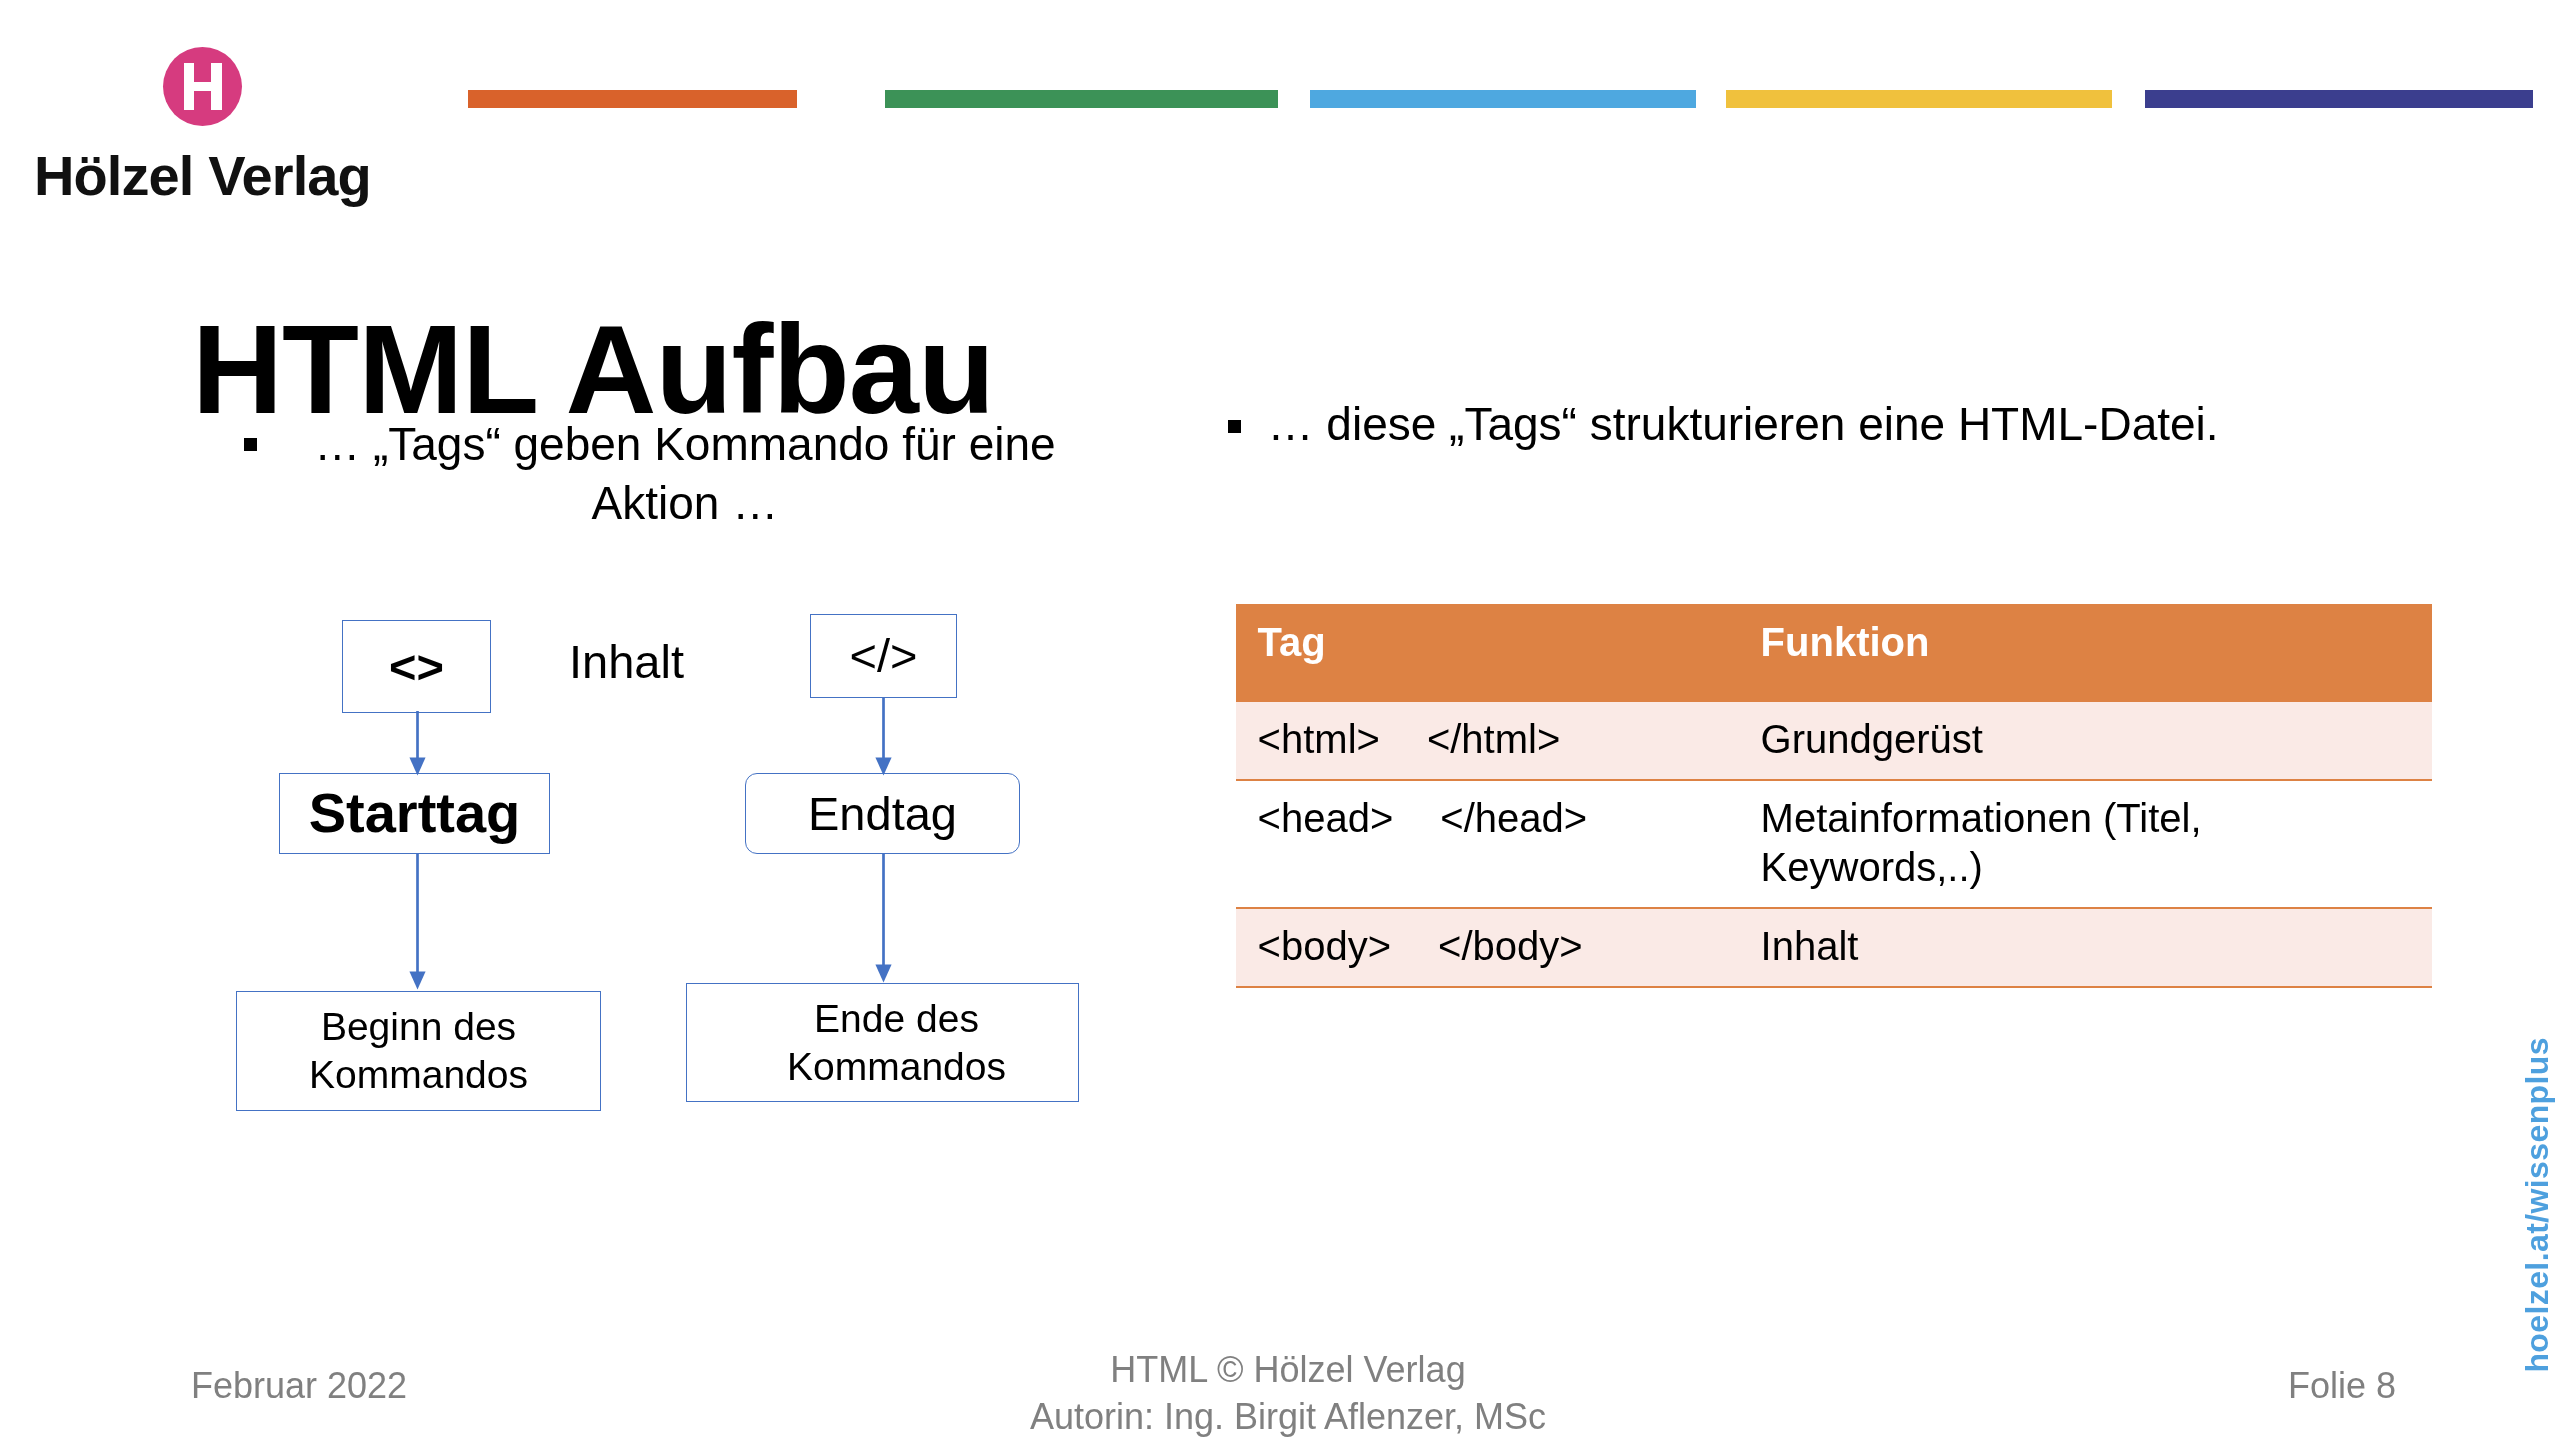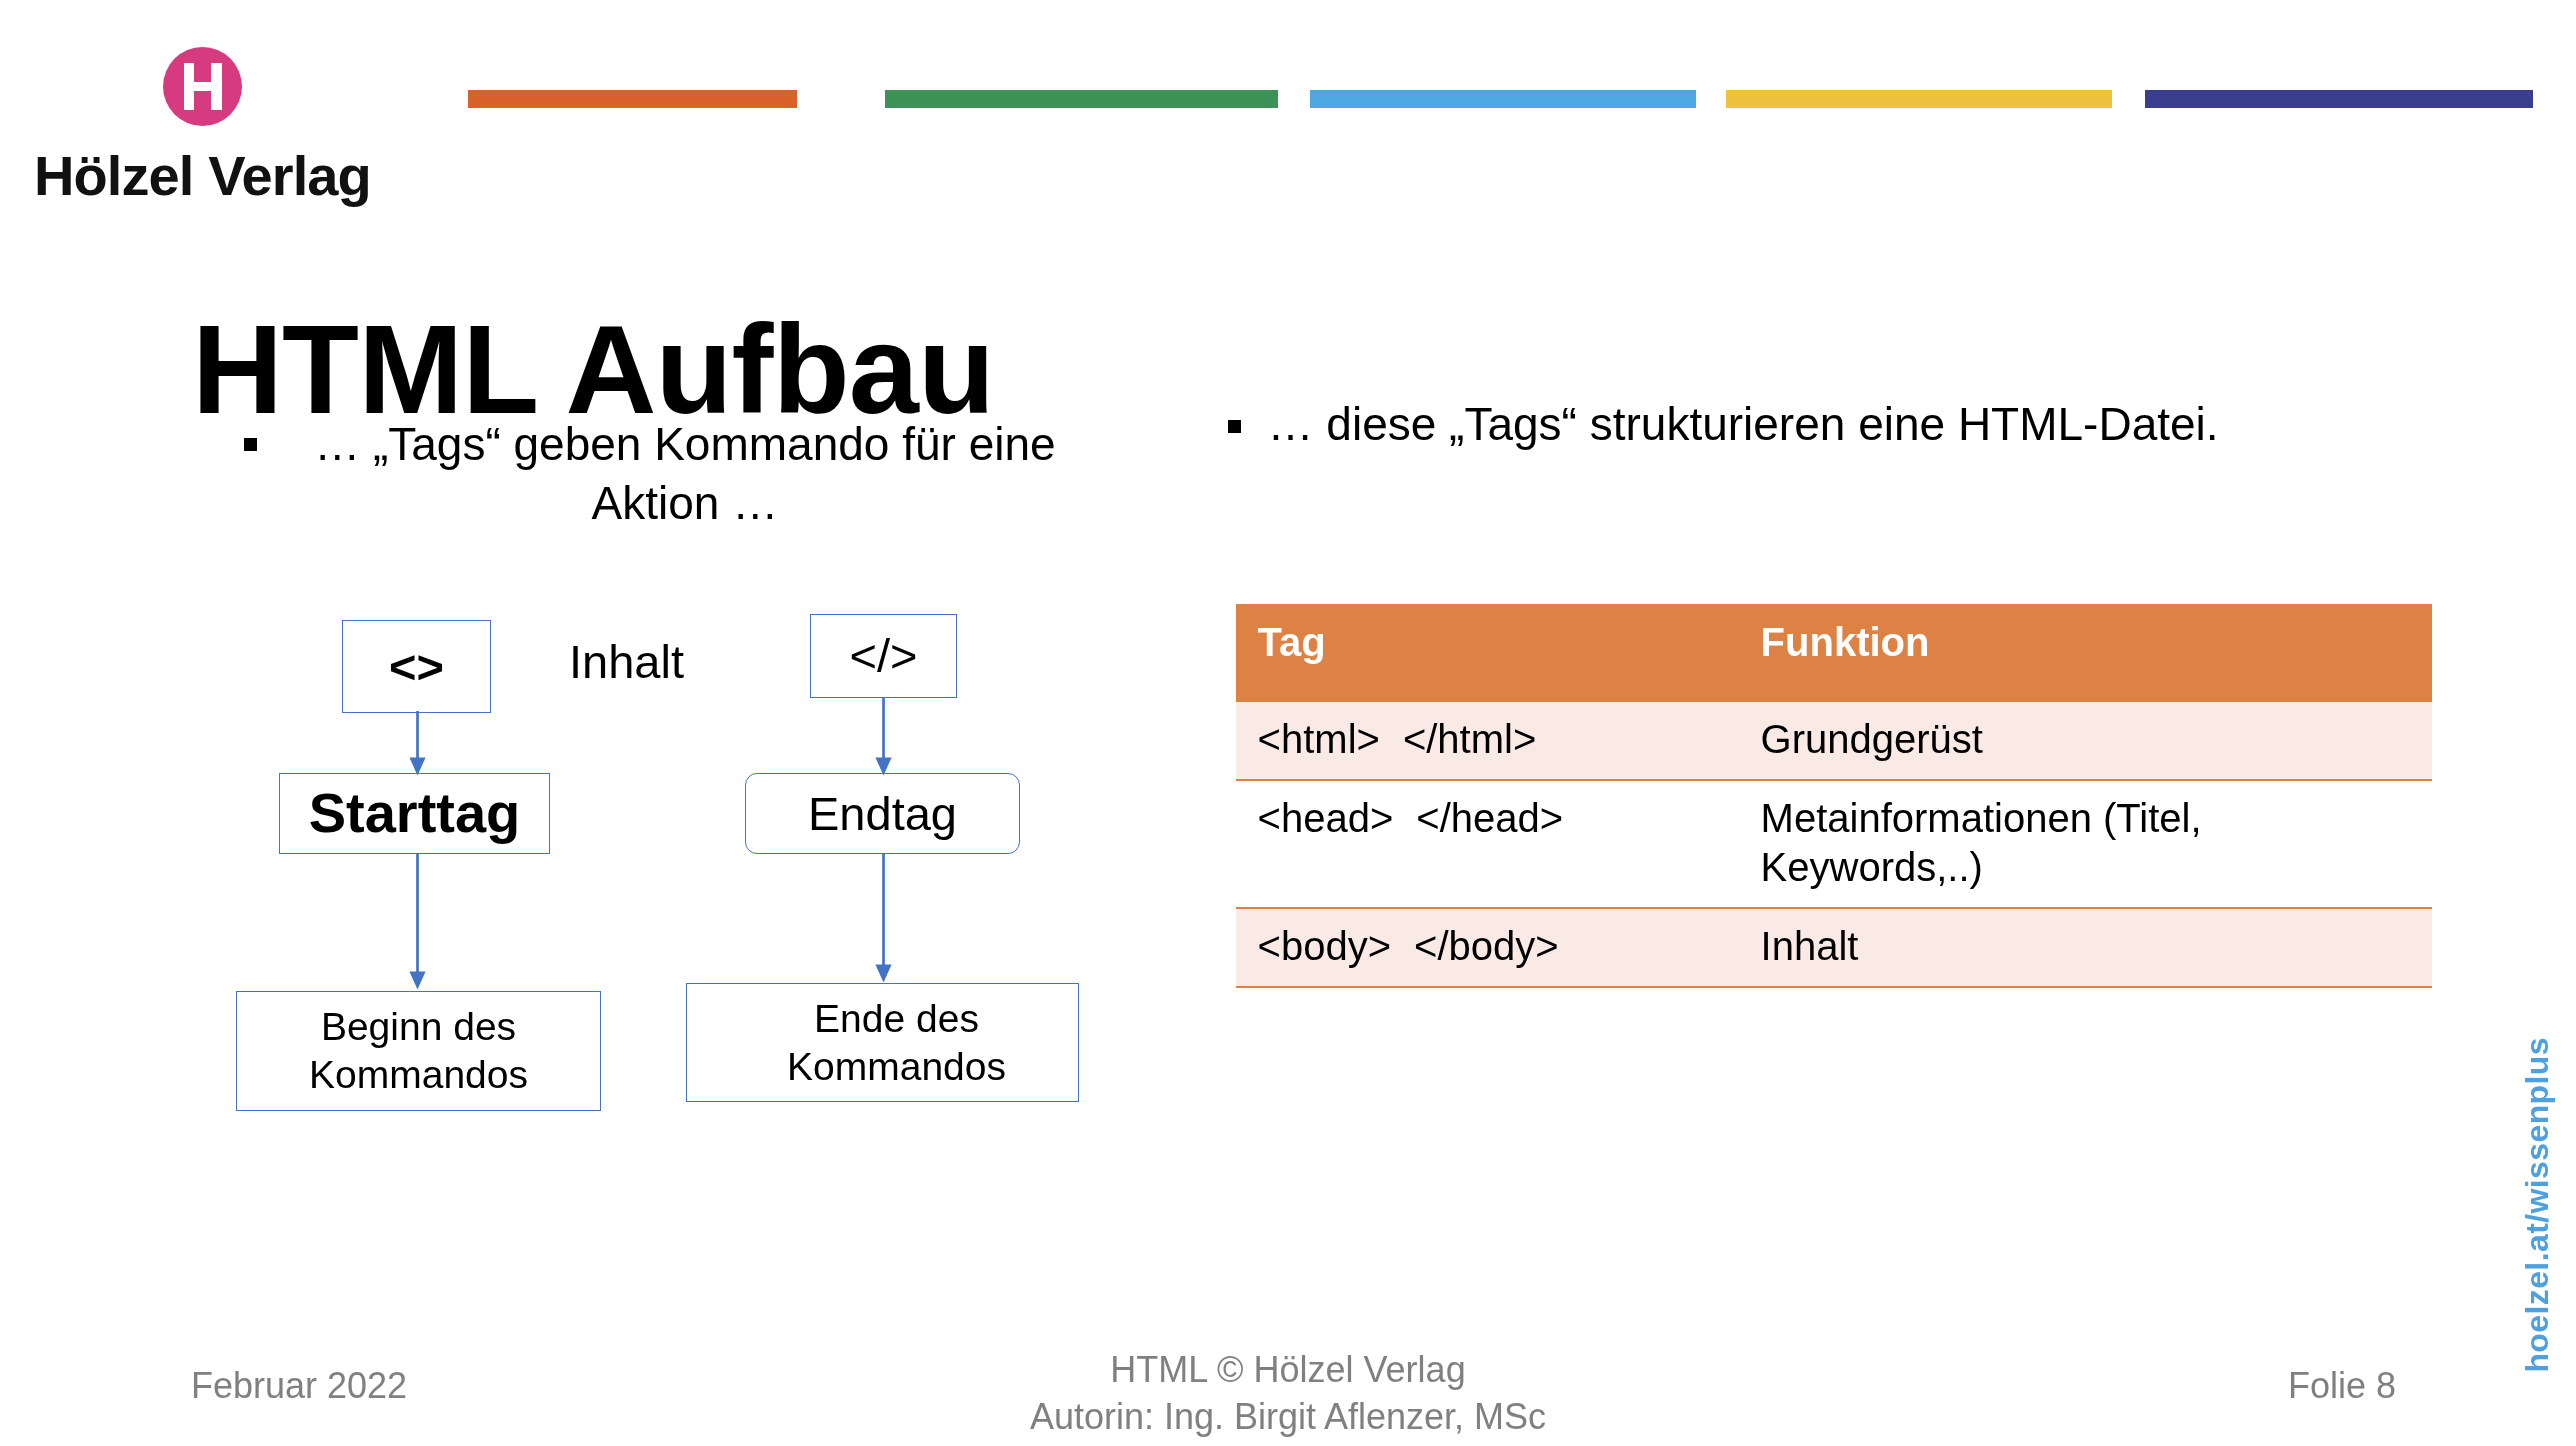--- a/index.html
+++ b/index.html
@@ -188,21 +188,21 @@
   #tag-table tbody tr.shade td { background: #FAEAE6; }
   #tag-table tbody tr.plain td { background: #ffffff; }
   #tag-table tbody tr td {
     border-top: 2.7px solid #DD8244;
   }
   #tag-table tbody tr:first-child td { border-top: none; }
   #tag-table tbody tr:last-child td { border-bottom: 2.7px solid #DD8244; margin-left: 16px; }
   #tag-table col.c-tag { width: 503px; }
   #tag-table col.c-fn  { width: 693px; }
 
-  .tag-pair { display: flex; gap: 23px; white-space: nowrap; }
+  .tag-pair { display: flex; gap: 47px; white-space: nowrap; }
 
   
   #side-url {
     position: absolute;
     right: 20px;
     top: 1037px;
     color: #4EA0DE;
     font-size: 32px;
     font-weight: 700;
     writing-mode: vertical-rl;

